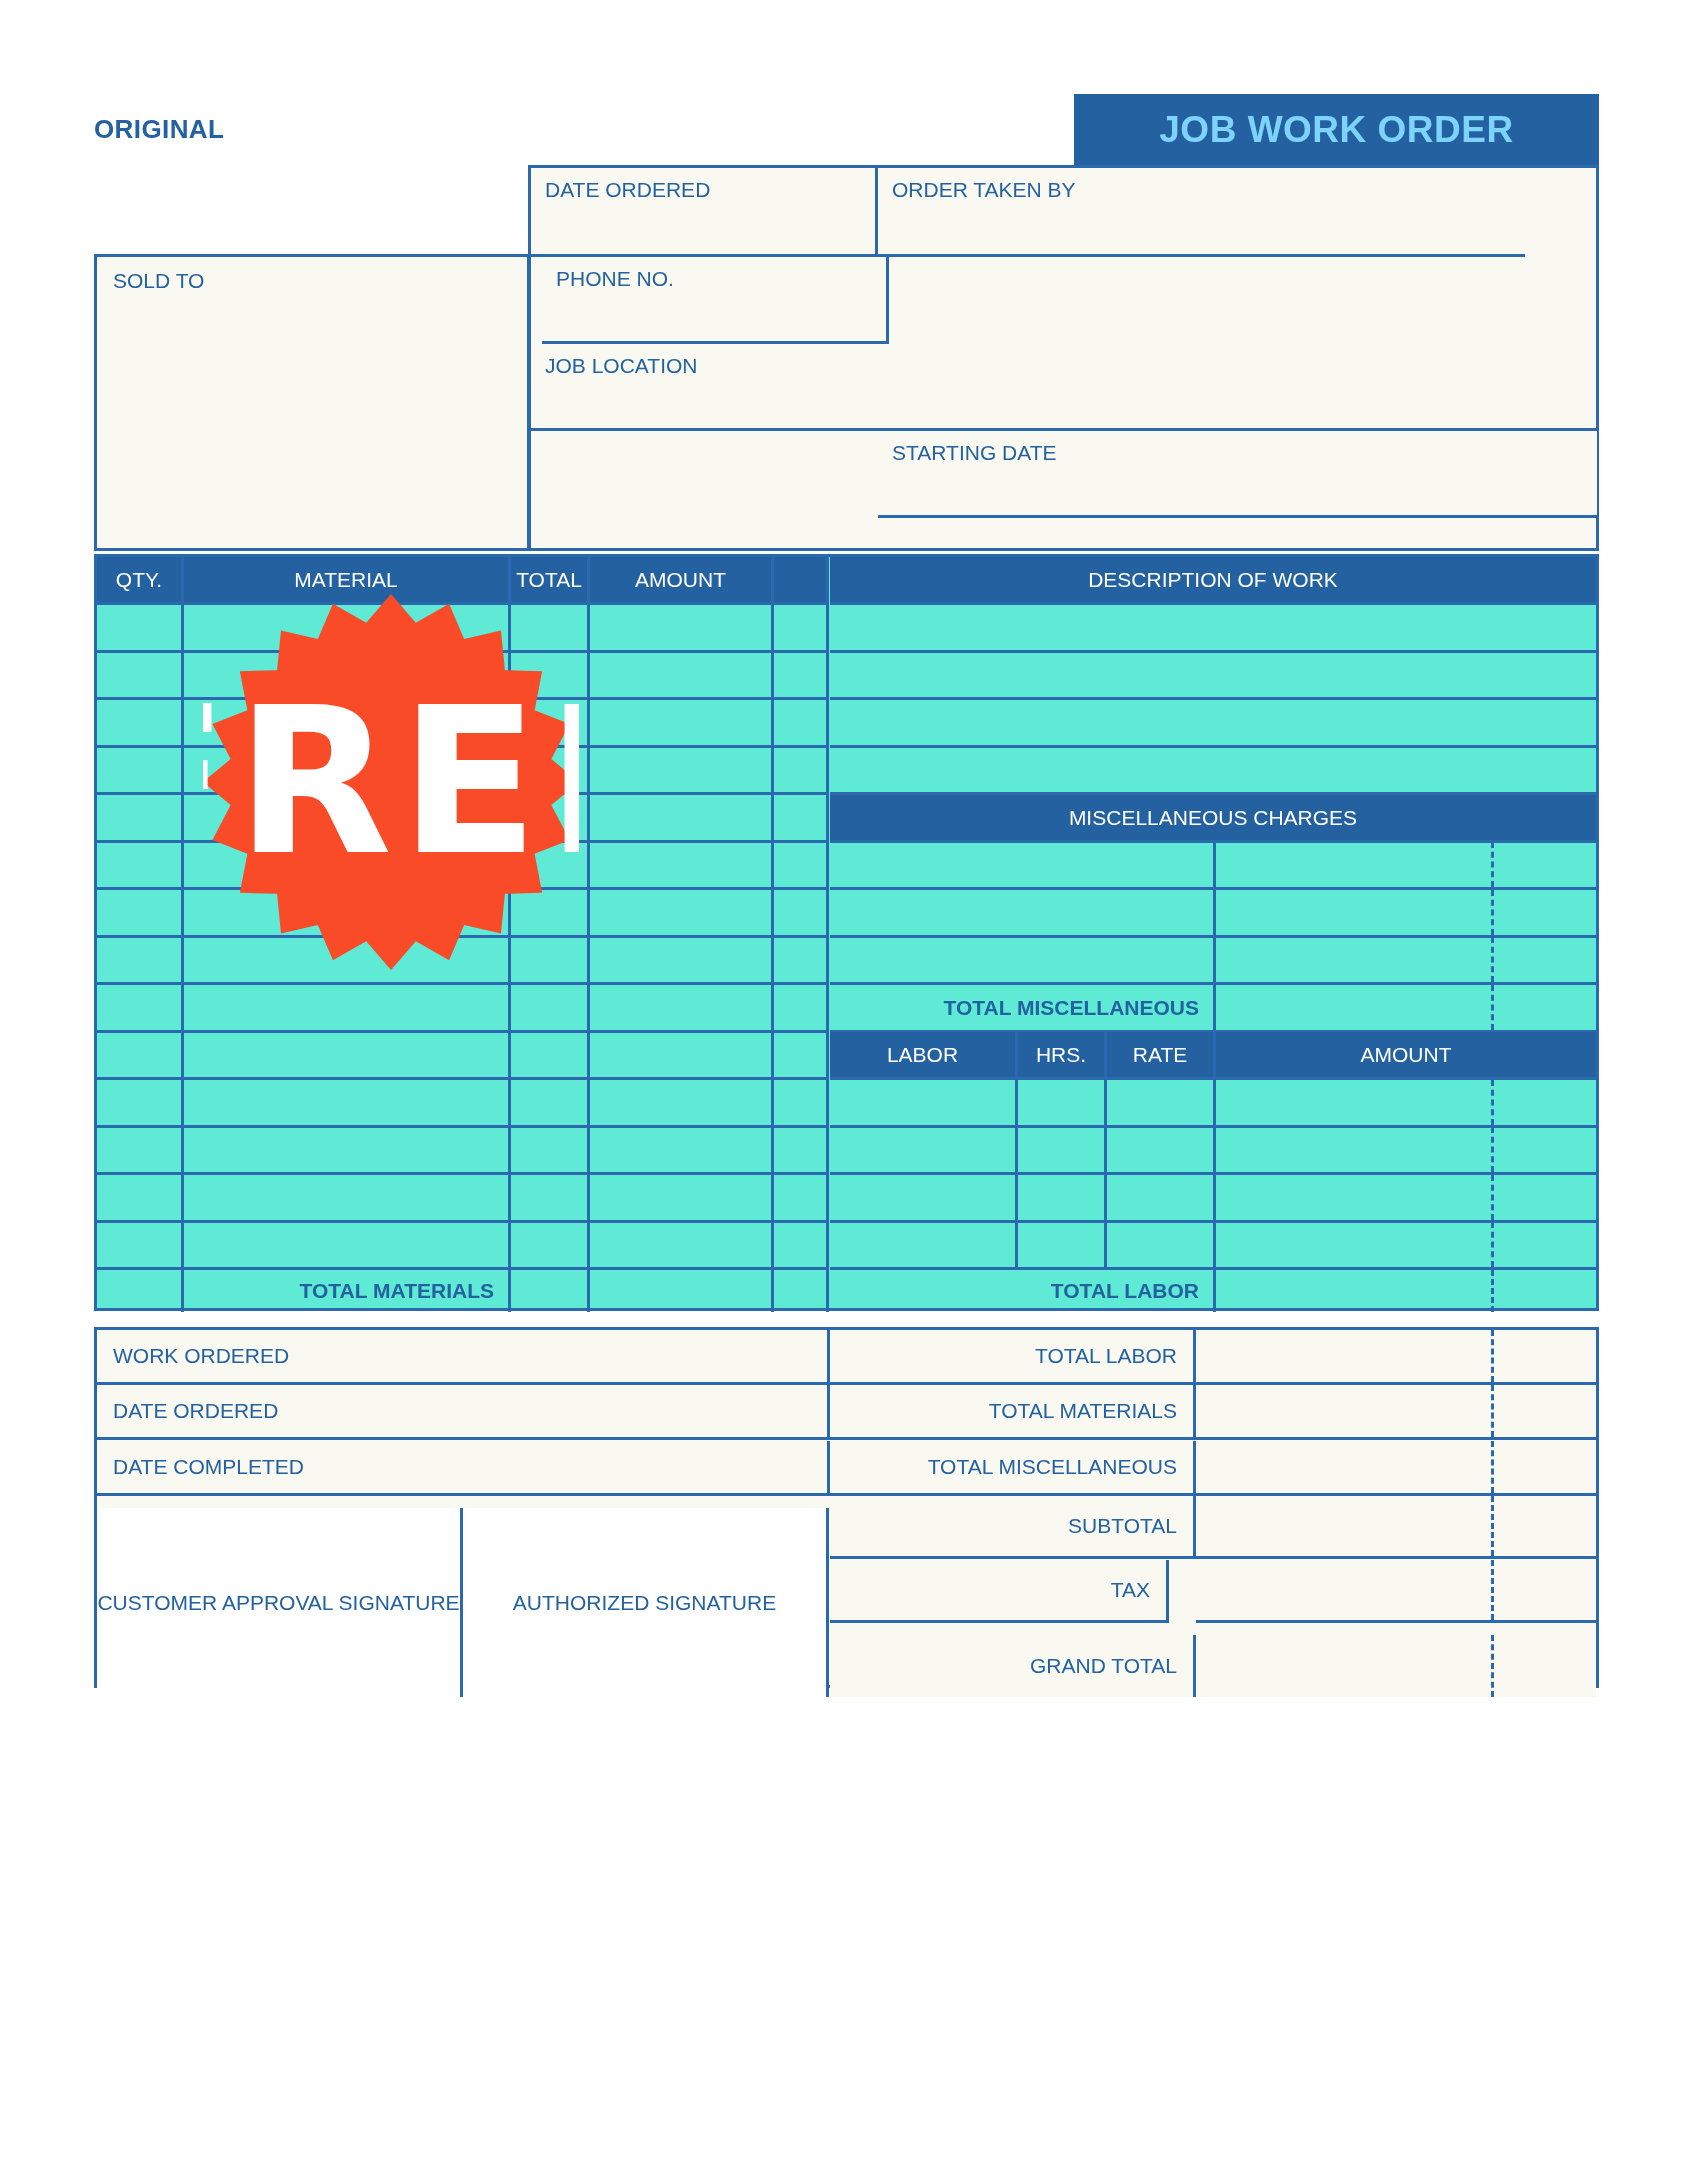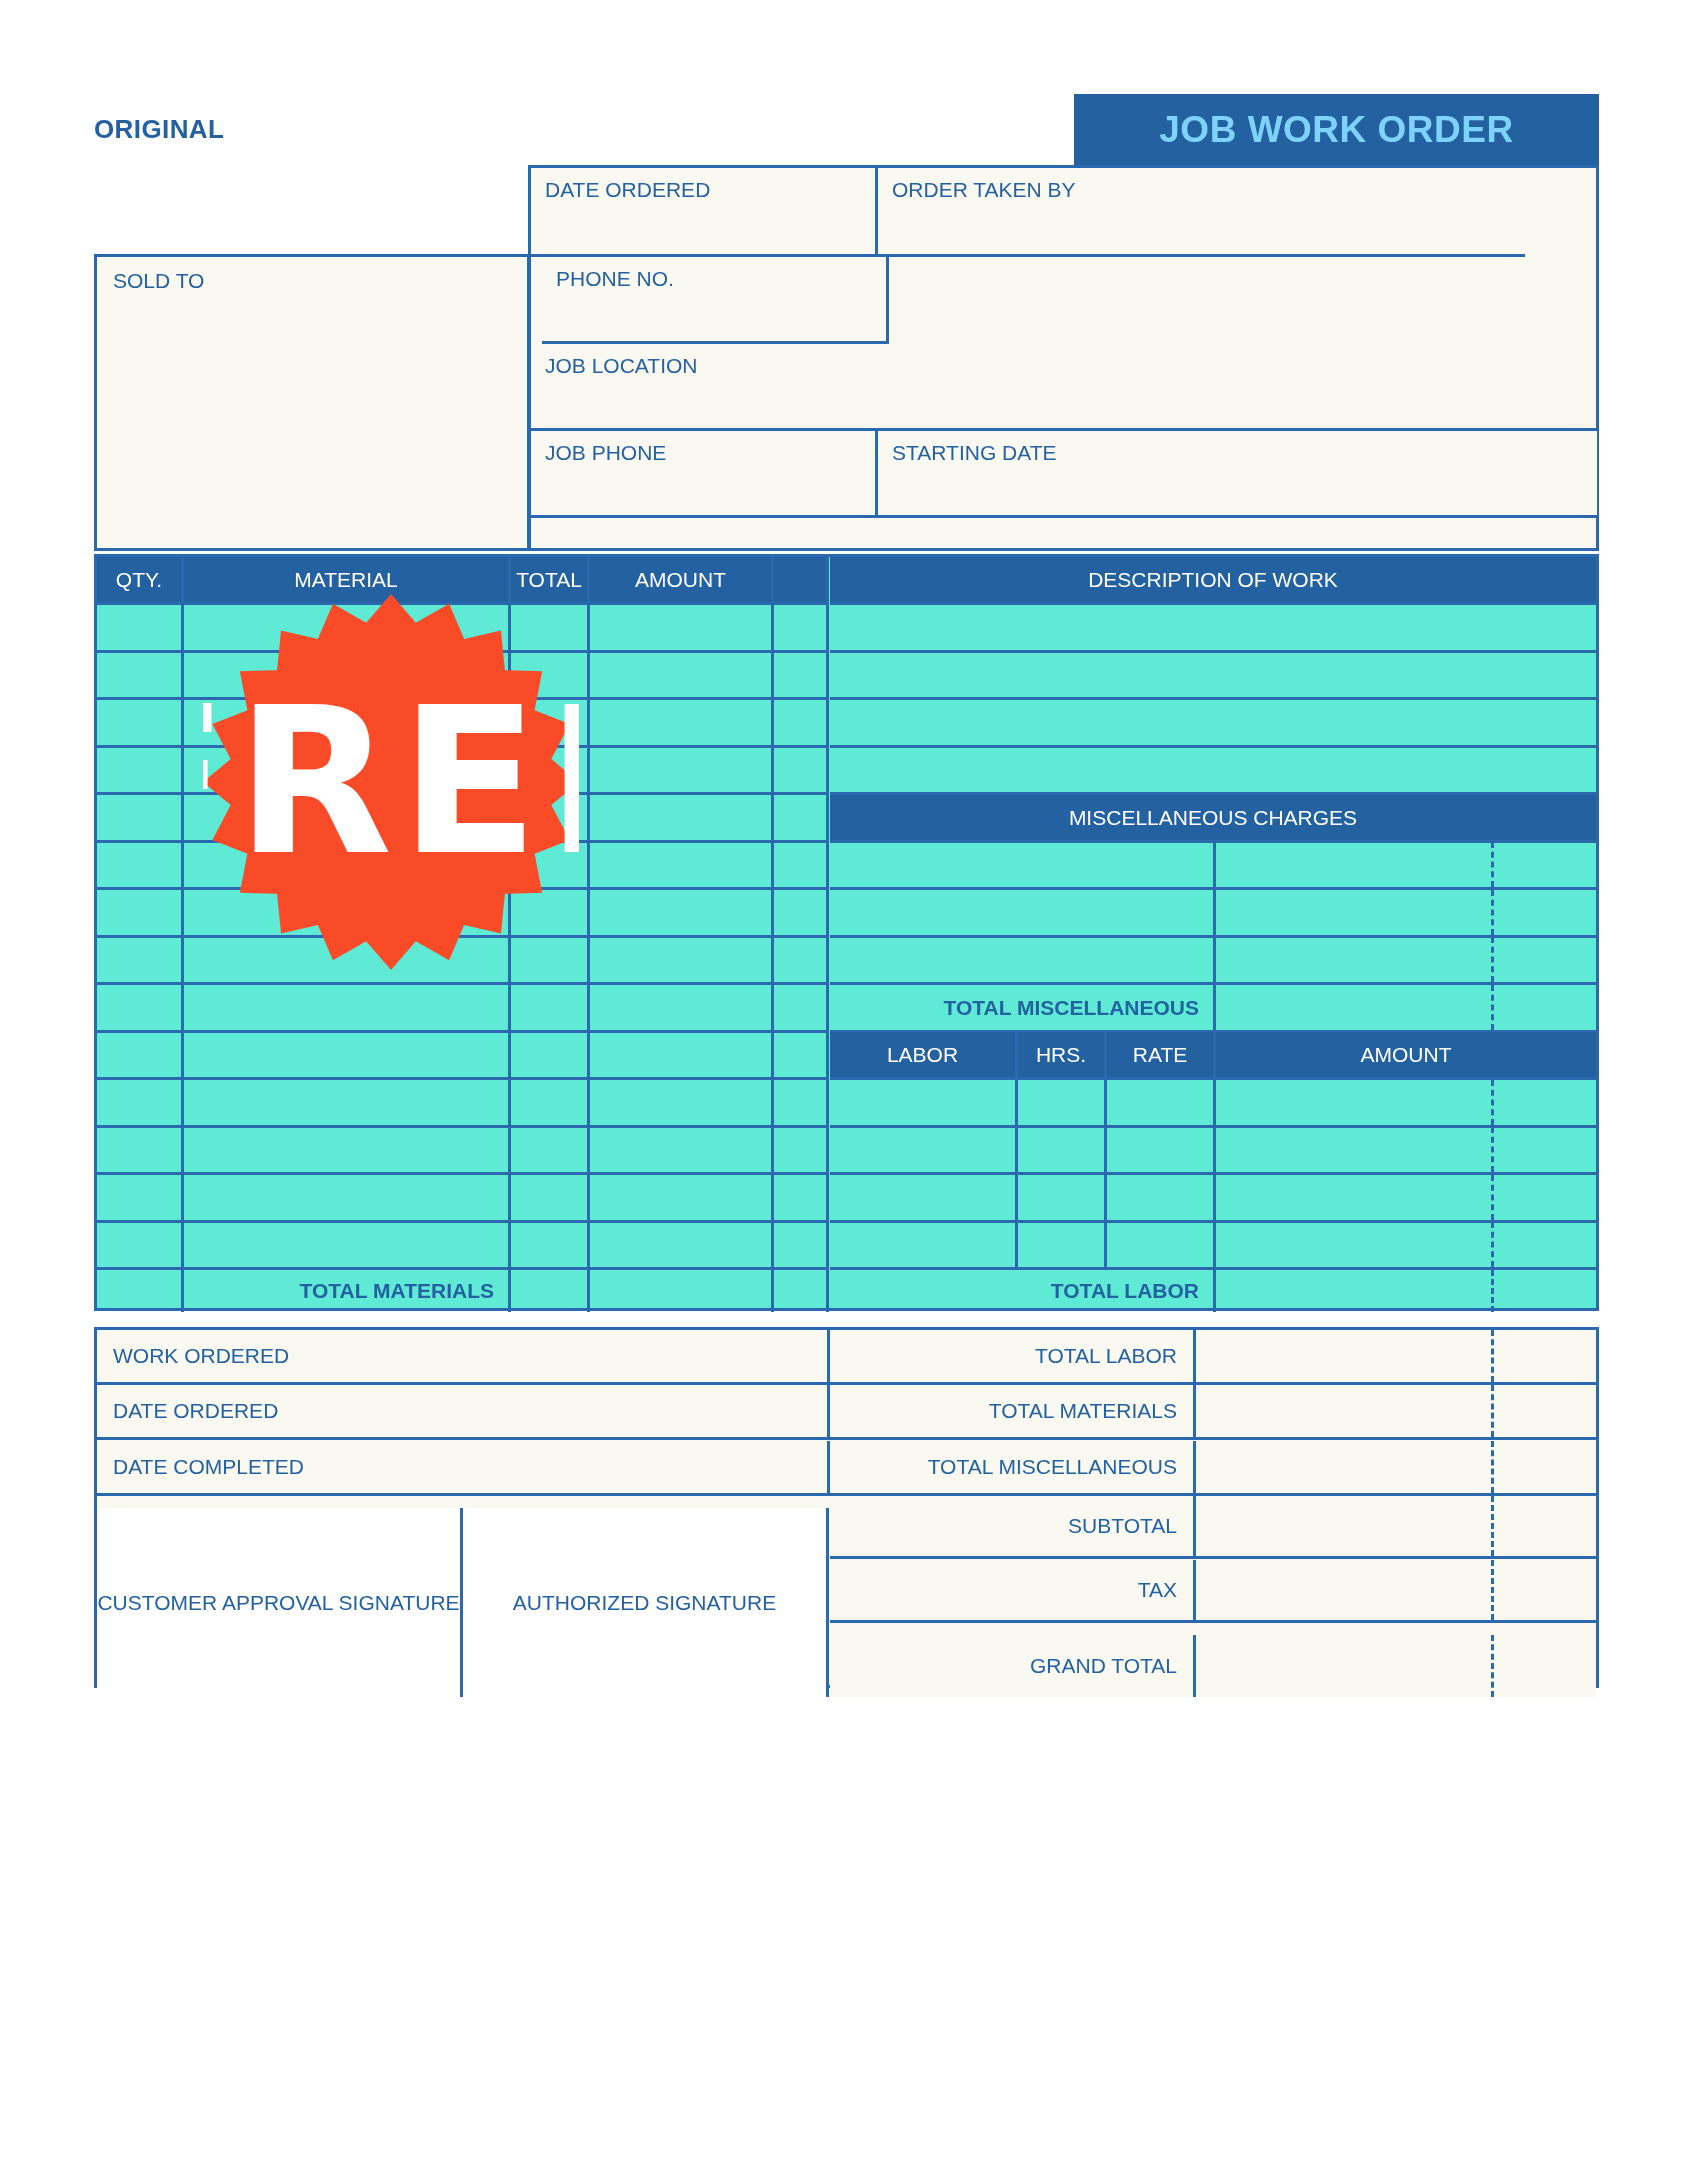--- a/index.html
+++ b/index.html
@@ -258,23 +258,20 @@
         </div>
 
         <div class="hdr-cell" style="left:0px; top:89px; width:347px; height:87px;margin-left:11px;">
           <span class="lbl">PHONE NO.</span>
         </div>
 
         <div class="hdr-cell nr" style="left:0px; top:176px; width:1065px; height:87px;">
           <span class="lbl">JOB LOCATION</span>
         </div>
 
-        <div class="hdr-cell" style="left:0px; top:263px; width:347px; height:87px;">
-          <span class="lbl">JOB PHONE</span>
-        </div>
         <div class="hdr-cell nr" style="left:347px; top:263px; width:719px; height:87px;">
           <span class="lbl">STARTING DATE</span>
         </div>
 
       </div>
     </div>
 
     <div class="main-table">
 
       <div class="cell blue" style="left:0px; top:0px; width:87px; height:48px;">
@@ -512,21 +509,21 @@
         <span class="dashed-v" style="left:295px;"></span>
       </div>
 
       <div class="bcell" style="left:733px; top:166px; width:366px; height:63px;">
         <span class="rtxt">SUBTOTAL</span>
       </div>
       <div class="bcell nr" style="left:1099px; top:166px; width:400px; height:63px;">
         <span class="dashed-v" style="left:295px;"></span>
       </div>
 
-      <div class="bcell" style="left:733px; top:230px; width:366px; height:63px;">
+      <div class="bcell" style="left:733px; top:230px; width:339px; height:63px;">
         <span class="rtxt">TAX</span>
       </div>
       <div class="bcell nr" style="left:1099px; top:230px; width:400px; height:63px;">
         <span class="dashed-v" style="left:295px;"></span>
       </div>
 
       <div class="bcell nb" style="left:733px; top:293px; width:366px; height:62px;">
         <span class="rtxt">GRAND TOTAL</span>
       </div>
       <div class="bcell nr nb" style="left:1099px; top:293px; width:400px; height:62px;">

